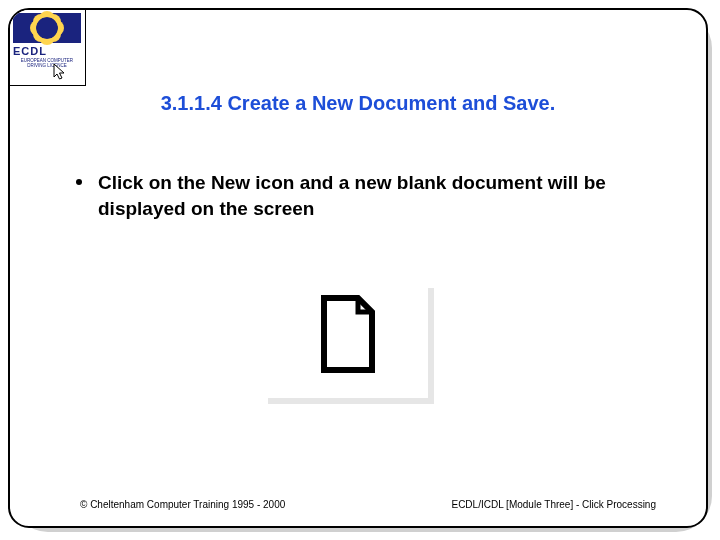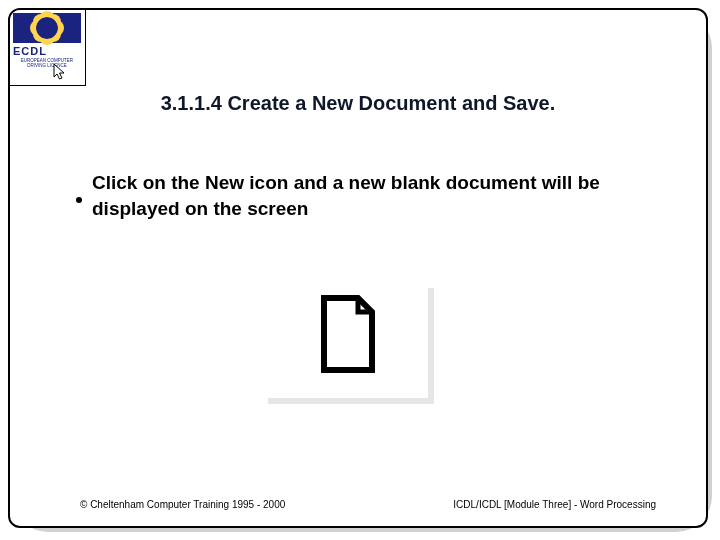--- a/index.html
+++ b/index.html
@@ -17,21 +17,21 @@
     width: 700px; height: 520px;
     background: #d0d0d0;
     border-radius: 36px;
   }
   .slide {
     position: absolute;
     left: 8px; top: 8px;
     width: 700px; height: 520px;
     background: #ffffff;
     border: 2px solid #000;
-    border-radius: 12px;
+    border-radius: 21px;
     overflow: hidden;
   }
   .logo-box {
     position: absolute;
     left: -2px; top: -2px;
     width: 78px; height: 78px;
     border: 1px solid #000;
     background: #ffffff;
     padding: 4px;
   }
@@ -76,31 +76,31 @@
     position: absolute;
     bottom: 4px; left: 44px;
   }
   .title {
     position: absolute;
     left: 0; right: 0;
     top: 82px;
     text-align: center;
     font-size: 20px;
     font-weight: bold;
-    color: #0f172a;
+    color: #1d4ed8;
   }
   .bullet-area {
     position: absolute;
     left: 66px; right: 52px;
     top: 160px;
   }
   .bullet-row {
     display: flex;
-    align-items: center;
-    gap: 10px;
+    align-items: flex-start;
+    gap: 16px;
   }
   .bullet-dot {
     width: 6px; height: 6px;
     background: #000;
     border-radius: 50%;
     margin-top: 9px;
     flex: 0 0 auto;
   }
   .bullet-text {
     font-size: 19px;
@@ -181,15 +181,15 @@
     <div class="icon-shadow-bottom"></div>
     <div class="icon-surface">
       <svg class="new-doc-icon" width="56" height="80" viewBox="0 0 56 80">
         <path d="M4 4 L38 4 L52 18 L52 76 L4 76 Z" fill="#ffffff" stroke="#000000" stroke-width="6" stroke-linejoin="miter"></path>
         <path d="M38 4 L38 18 L52 18" fill="none" stroke="#000000" stroke-width="5" stroke-linejoin="miter"></path>
       </svg>
     </div>
   </div>
 
   <div class="footer-left">© Cheltenham Computer Training 1995 - 2000</div>
-  <div class="footer-right">ICDL/ICDL [Module Three]  - Word Processing</div>
+  <div class="footer-right">ECDL/ICDL [Module Three]  - Click Processing</div>
 
 </div>
 
 </body></html>

